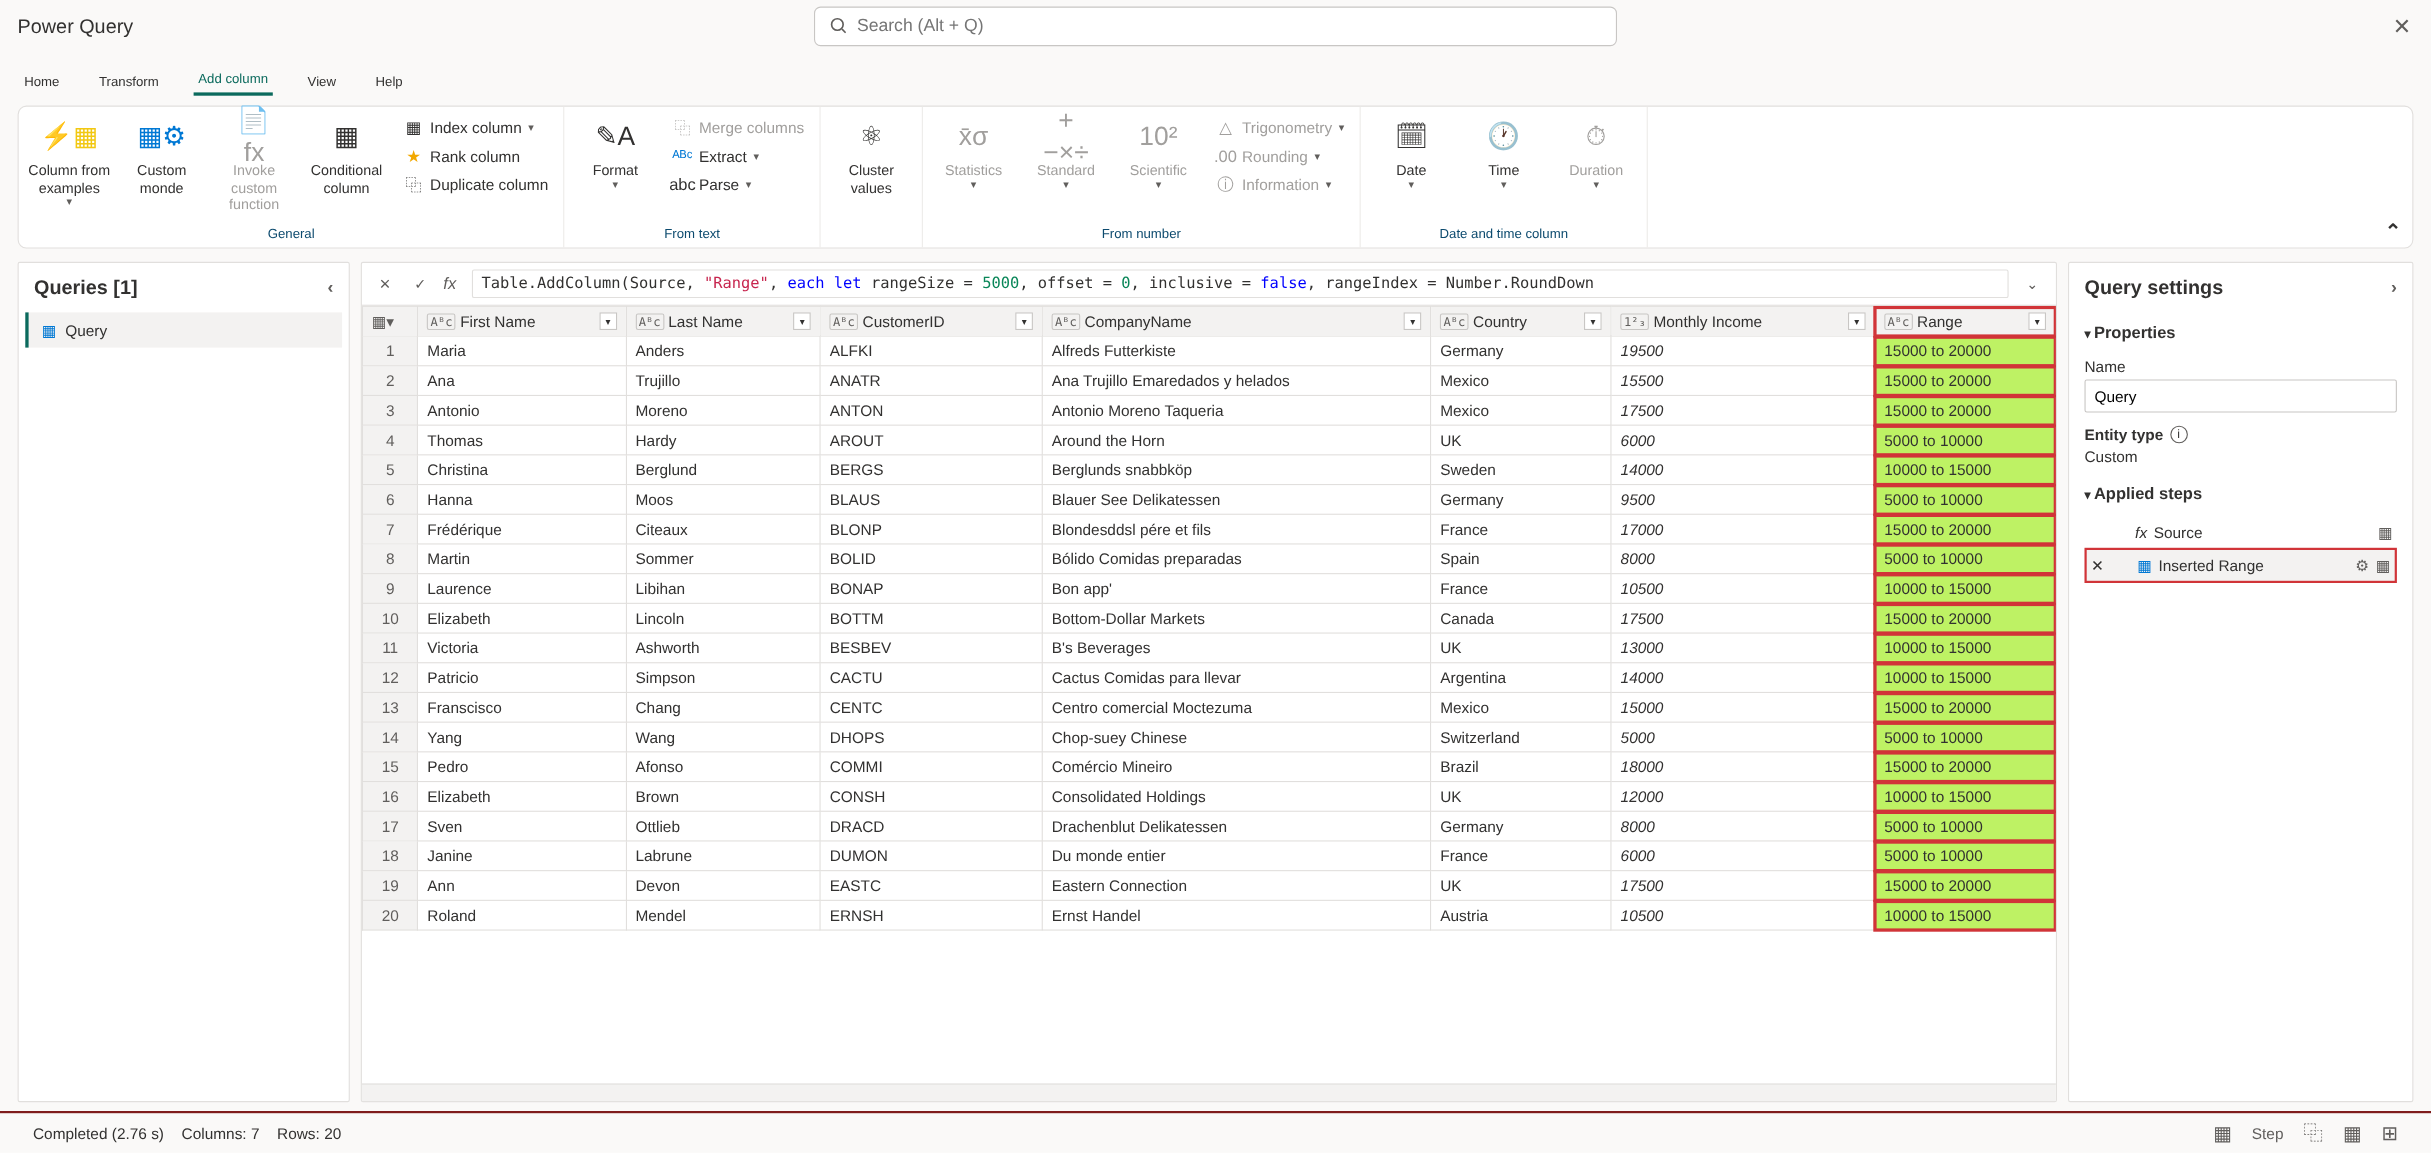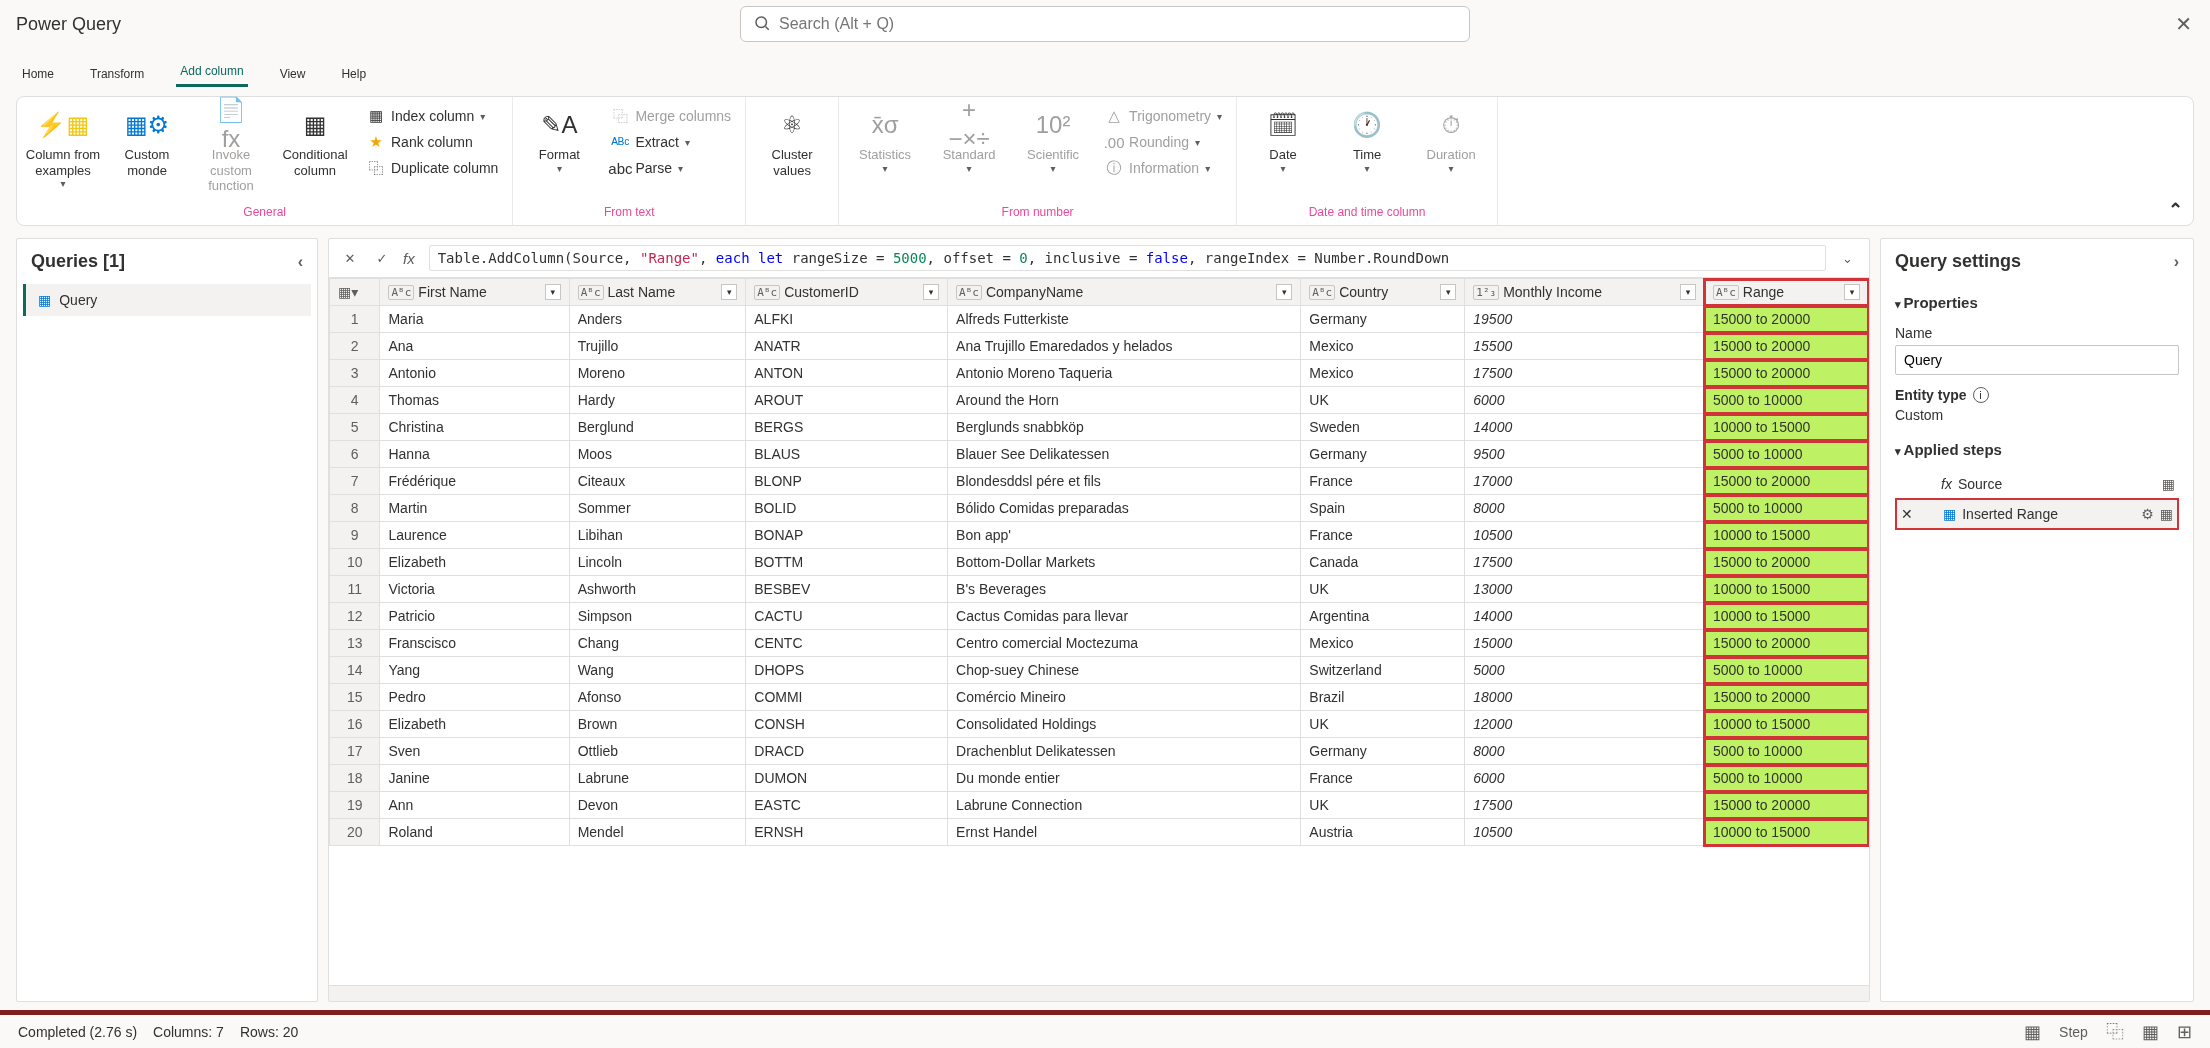--- a/index.html
+++ b/index.html
@@ -67,21 +67,21 @@
     .ribbon-group {
       display: flex;
       flex-direction: column;
       align-items: center;
       justify-content: space-between;
       padding: 6px 6px 4px 6px;
       border-right: 1px solid #edebe9;
     }
     .ribbon-group:last-of-type { border-right: none; }
     .ribbon-group-content { display: flex; align-items: flex-start; gap: 4px; flex: 1; }
-    .ribbon-group-label { font-size: 12px; color: #ec4899; margin-top: auto; padding-bottom: 2px; }
+    .ribbon-group-label { font-size: 12px; color: #0c4a6e; margin-top: auto; padding-bottom: 2px; }
     .big-btn {
       display: flex;
       flex-direction: column;
       align-items: center;
       justify-content: flex-start;
       width: 80px;
       padding: 4px 2px;
       cursor: pointer;
       text-align: center;
       font-size: 13px;
@@ -223,24 +223,24 @@
       cursor: pointer;
     }
     .step-item.selected {
       border: 2px solid #d13438;
       background: #f3f2f1;
     }
     .step-item .step-icons-left { display:flex; gap:4px; width:36px;}
     .step-item .step-icons-right { margin-left:auto; display:flex; gap:6px; color:#605e5c;}
     .status-bar {
       height: 38px;
-      border-top: 5px solid #7f1d1d;
-      display: flex;
-      align-items: center;
-      padding: 0 18px;
+      border-top: 2px solid #7f1d1d;
+      display: flex;
+      align-items: center;
+      padding: 0 30px;
       font-size: 14px;
       color: #323130;
       gap: 16px;
       margin-top: 8px;
     }
     .status-bar .right-icons { margin-left:auto; display:flex; gap:18px; align-items:center; color:#605e5c; font-size:14px;}
     .right-icons .ico { font-size:18px; cursor:pointer; }
     .scrollbar-h { height:16px; background:#f3f2f1; border-top:1px solid #e1dfdd; }
   </style>
 </head>
@@ -661,21 +661,21 @@
               <td>Du monde entier</td>
               <td>France</td>
               <td class="num-cell">6000</td>
               <td class="range-cell">5000 to 10000</td>
             </tr>
             <tr>
               <td class="row-num">19</td>
               <td>Ann</td>
               <td>Devon</td>
               <td>EASTC</td>
-              <td>Labrune Connection</td>
+              <td>Eastern Connection</td>
               <td>UK</td>
               <td class="num-cell">17500</td>
               <td class="range-cell">15000 to 20000</td>
             </tr>
             <tr>
               <td class="row-num">20</td>
               <td>Roland</td>
               <td>Mendel</td>
               <td>ERNSH</td>
               <td>Ernst Handel</td>

